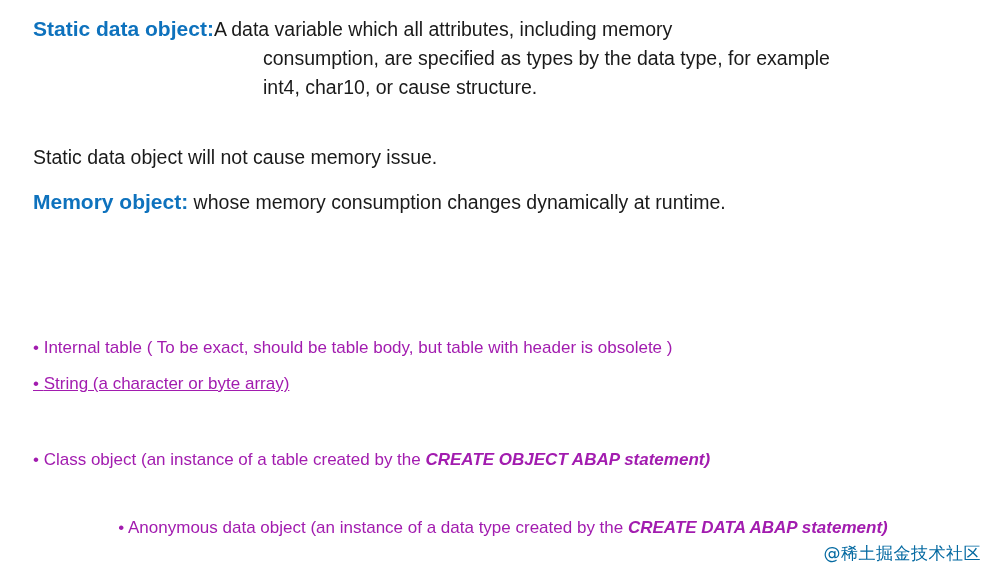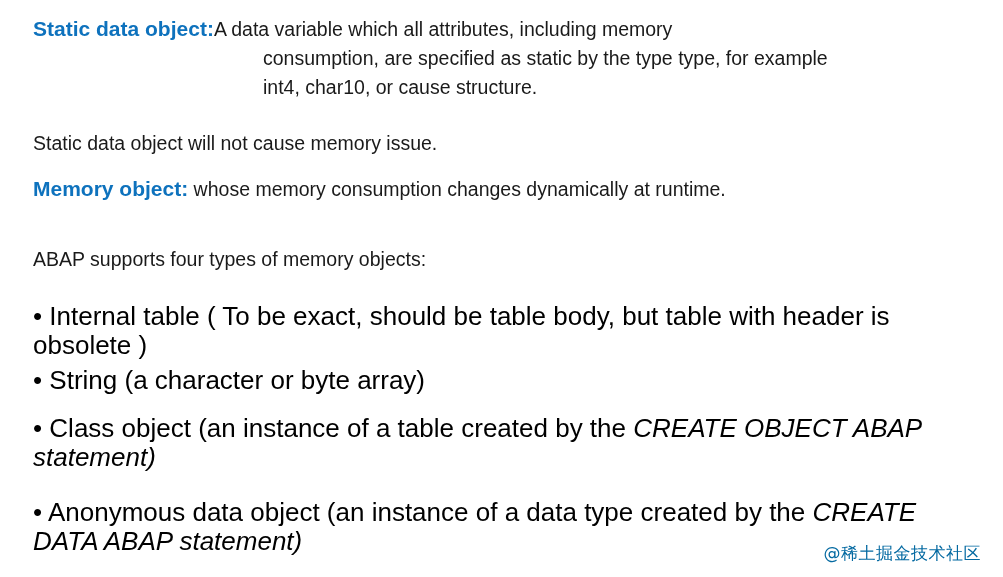--- a/index.html
+++ b/index.html
@@ -55,53 +55,55 @@
 
   
   .para {
     position: absolute;
     left: 33px;
     font-size: 19.5px;
     line-height: 27px;
     color: #1a1a1a;
     white-space: nowrap;
   }
-  .para-static-note { top: 130px; }
-  .para-memobj     { top: 175px; }
+  .para-static-note { top: 144px; }
+  .para-memobj     { top: 188px; }
   .para-supports   { top: 246px; }
 
   .mem-lead {
     color: #0e72bd;
     font-weight: bold;
     font-size: 21px;
   }
   .mem-rest {
     font-size: 19.5px;
     color: #1a1a1a;
   }
 
   
   .bullet {
     position: absolute;
     left: 33px;
     width: 940px;
-    font-size: 26px;
+    font-size: 17px;
     line-height: 29px;
-    color: #000000;
+    color: #a21caf;
+    margin-top: 31px;
   }
   .bullet-1 { top: 302px; }
-  .bullet-2 { top: 366px; }
+  .bullet-2 { top: 338px; text-decoration: underline; }
   .bullet-3 { top: 414px; }
-  .bullet-4 { top: 498px; }
+  .bullet-4 { top: 482px; text-align: center; }
 
   .bullet-mark {
     display: inline;
   }
   .ital {
     font-style: italic;
+    font-weight: bold;
   }
 
   
   .watermark {
     position: absolute;
     right: 22px;
     bottom: 12px;
     font-size: 17px;
     color: #0369a1;
     letter-spacing: 0.5px;
@@ -111,31 +113,30 @@
 </style>
 </head>
 <body>
 
 <div class="slide">
 
   <div class="def-block">
     <div class="def-line">
       <span class="def-lead">Static data object:</span><span class="def-body">A data variable which all attributes, including memory</span>
     </div>
-    <span class="def-cont">consumption,  are specified as static by the type type, for example</span>
+    <span class="def-cont">consumption,  are specified as types by the data type, for example</span>
     <span class="def-cont">int4, char10, or cause structure.</span>
   </div>
 
   <div class="para para-static-note">Static data object will not cause memory issue.</div>
 
   <div class="para para-memobj">
     <span class="mem-lead">Memory object:</span><span class="mem-rest"> whose memory consumption changes dynamically at runtime.</span>
   </div>
 
-  <div class="para para-supports">ABAP supports four types of memory objects:</div>
 
   <div class="bullet bullet-1">
     <span class="bullet-mark">• </span><span>Internal table ( To be exact, should be table body, but table with header is obsolete )</span>
   </div>
 
   <div class="bullet bullet-2">
     <span class="bullet-mark">• </span><span>String (a character or byte array)</span>
   </div>
 
   <div class="bullet bullet-3">

